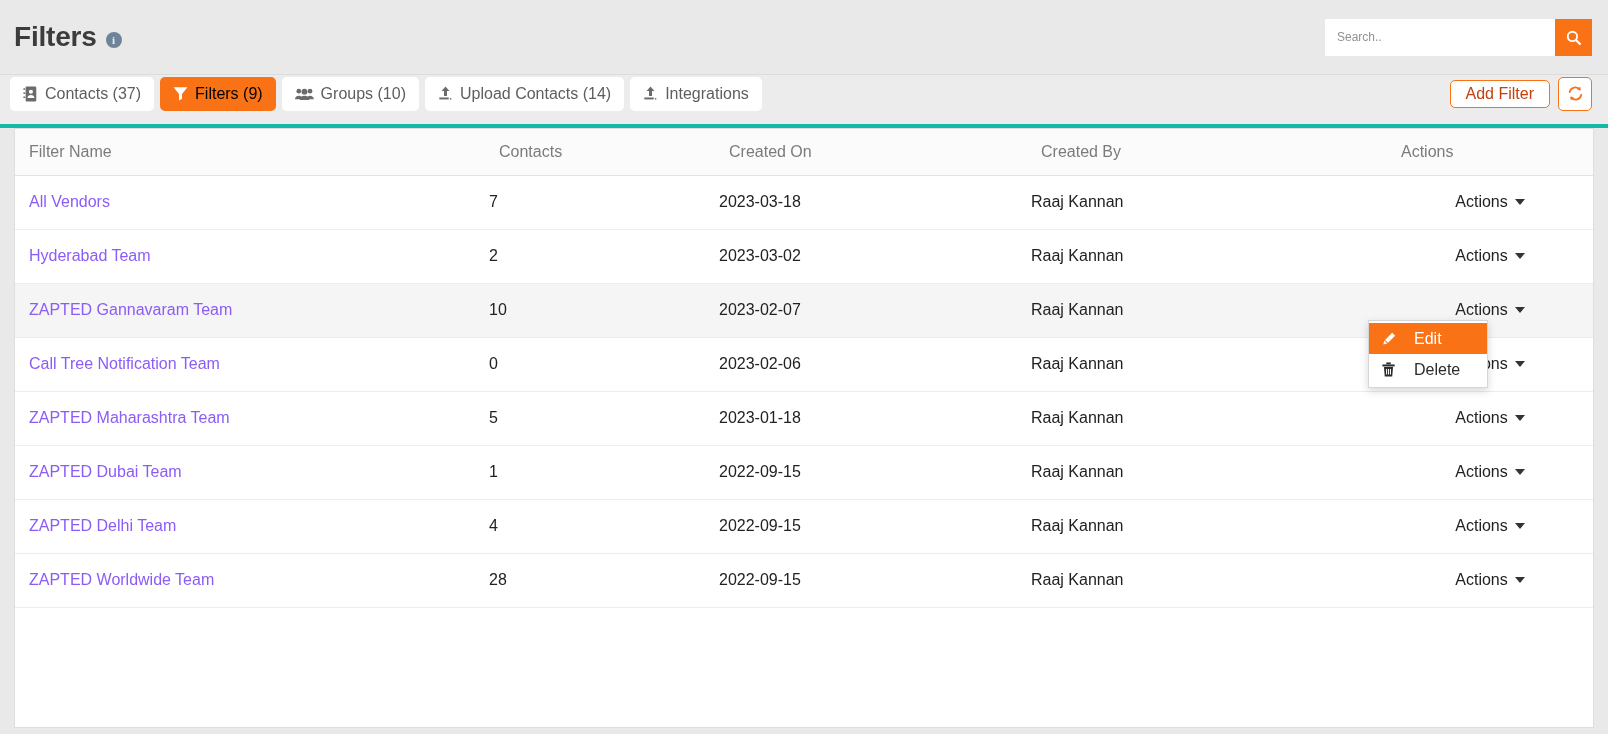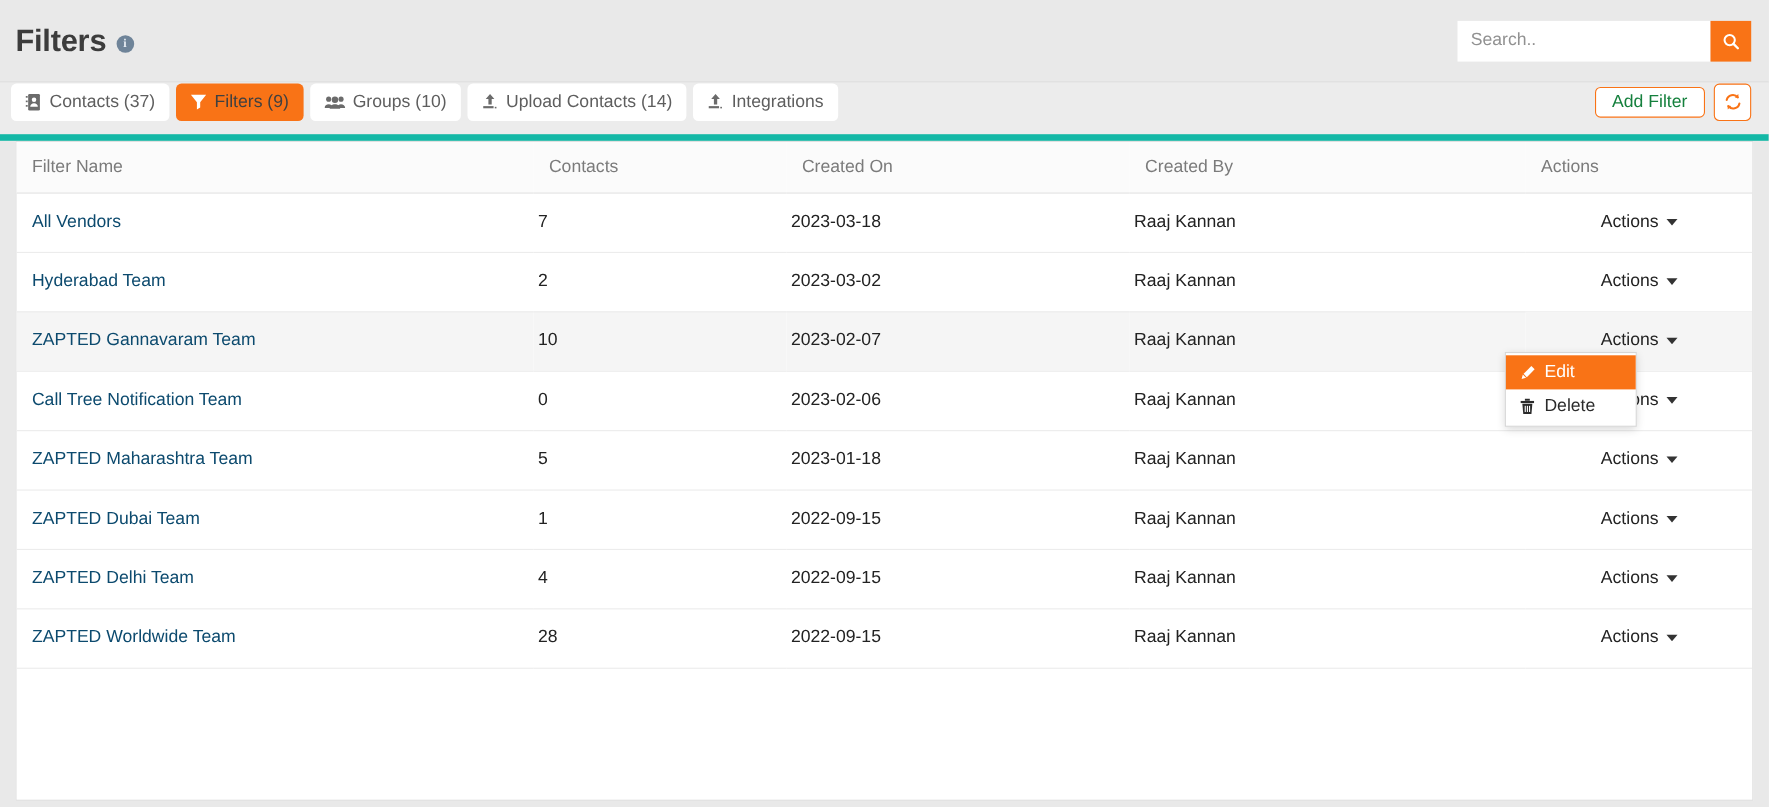--- a/index.html
+++ b/index.html
@@ -67,21 +67,21 @@
     height: 37px;
   }
 
   .search-input {
     width: 230px;
     height: 37px;
     border: none;
     outline: none;
     background: #ffffff;
     padding: 0 12px;
-    font-size: 16px;
+    font-size: 12px;
     color: #555;
     font-family: "Liberation Sans", sans-serif;
   }
   .search-input::placeholder { color: #919191; }
 
   .search-btn {
     width: 37px;
     height: 37px;
     background: #f97316;
     border: none;
@@ -90,21 +90,21 @@
     align-items: center;
     justify-content: center;
     padding: 0;
   }
 
   
   .tabstrip {
     position: relative;
     height: 53px;
     background: #ececec;
-    border-bottom: 6px solid #14b8a6;
+    border-bottom: 4px solid #14b8a6;
     display: flex;
     align-items: center;
     padding: 0 16px 12px 10px;
   }
 
   .tabs { display: flex; align-items: center; gap: 6px; }
 
   .tab {
     display: inline-flex;
     align-items: center;
@@ -113,37 +113,37 @@
     padding: 0 13px;
     background: #ffffff;
     border: none;
     border-radius: 5px;
     font-size: 16px;
     color: #5e5e5e;
     cursor: pointer;
     font-family: "Liberation Sans", sans-serif;
     white-space: nowrap;
   }
-  .tab.active { background: #f97316; color: #404040; }
+  .tab.active { background: #f97316; color: #000000; }
   .tab .ticon { display: inline-flex; align-items: center; }
 
   .tabstrip-right {
     margin-left: auto;
     display: flex;
     align-items: center;
     gap: 8px;
   }
 
   .btn-outline {
     height: 28px;
     padding: 0 15px;
     background: #ffffff;
     border: 1px solid #f97316;
     border-radius: 5px;
-    color: #15803d;
+    color: #c2410c;
     font-size: 16px;
     cursor: pointer;
     font-family: "Liberation Sans", sans-serif;
     white-space: nowrap;
   }
 
   .btn-icon-outline {
     width: 34px;
     height: 34px;
     background: #ffffff;
@@ -201,21 +201,21 @@
   .col-by    { width: 360px; }
   .col-act   { width: 206px; }
 
   .th-name  { text-align: left; }
   .th-count { text-align: left; padding-left: 4px; }
   .th-date  { text-align: left; padding-left: 4px; }
   .th-by    { text-align: left; padding-left: 4px; }
   .th-act   { text-align: center; }
 
   .cell-name a {
-    color: #0c4a6e;
+    color: #8b5cf6;
     text-decoration: none;
     font-size: 16px;
     cursor: pointer;
   }
   .cell-count { padding-left: 4px !important; }
   .cell-date  { padding-left: 4px !important; }
   .cell-by    { padding-left: 4px !important; }
   .cell-act   { text-align: center; position: relative; }
 
   .actions-toggle {
@@ -246,21 +246,21 @@
     width: 120px;
     background: #ffffff;
     border: 1px solid #d6d6d6;
     box-shadow: 0 3px 8px rgba(0,0,0,0.16);
     z-index: 50;
     padding: 2px 0;
   }
   .dd-item {
     display: flex;
     align-items: center;
-    gap: 8px;
+    gap: 18px;
     height: 31px;
     padding: 0 12px;
     font-size: 16px;
     color: #2b2b2b;
     cursor: pointer;
     white-space: nowrap;
   }
   .dd-item.highlight { background: #f97316; color: #ffffff; }
   .dd-icon { display: inline-flex; width: 15px; justify-content: center; }
 </style>

